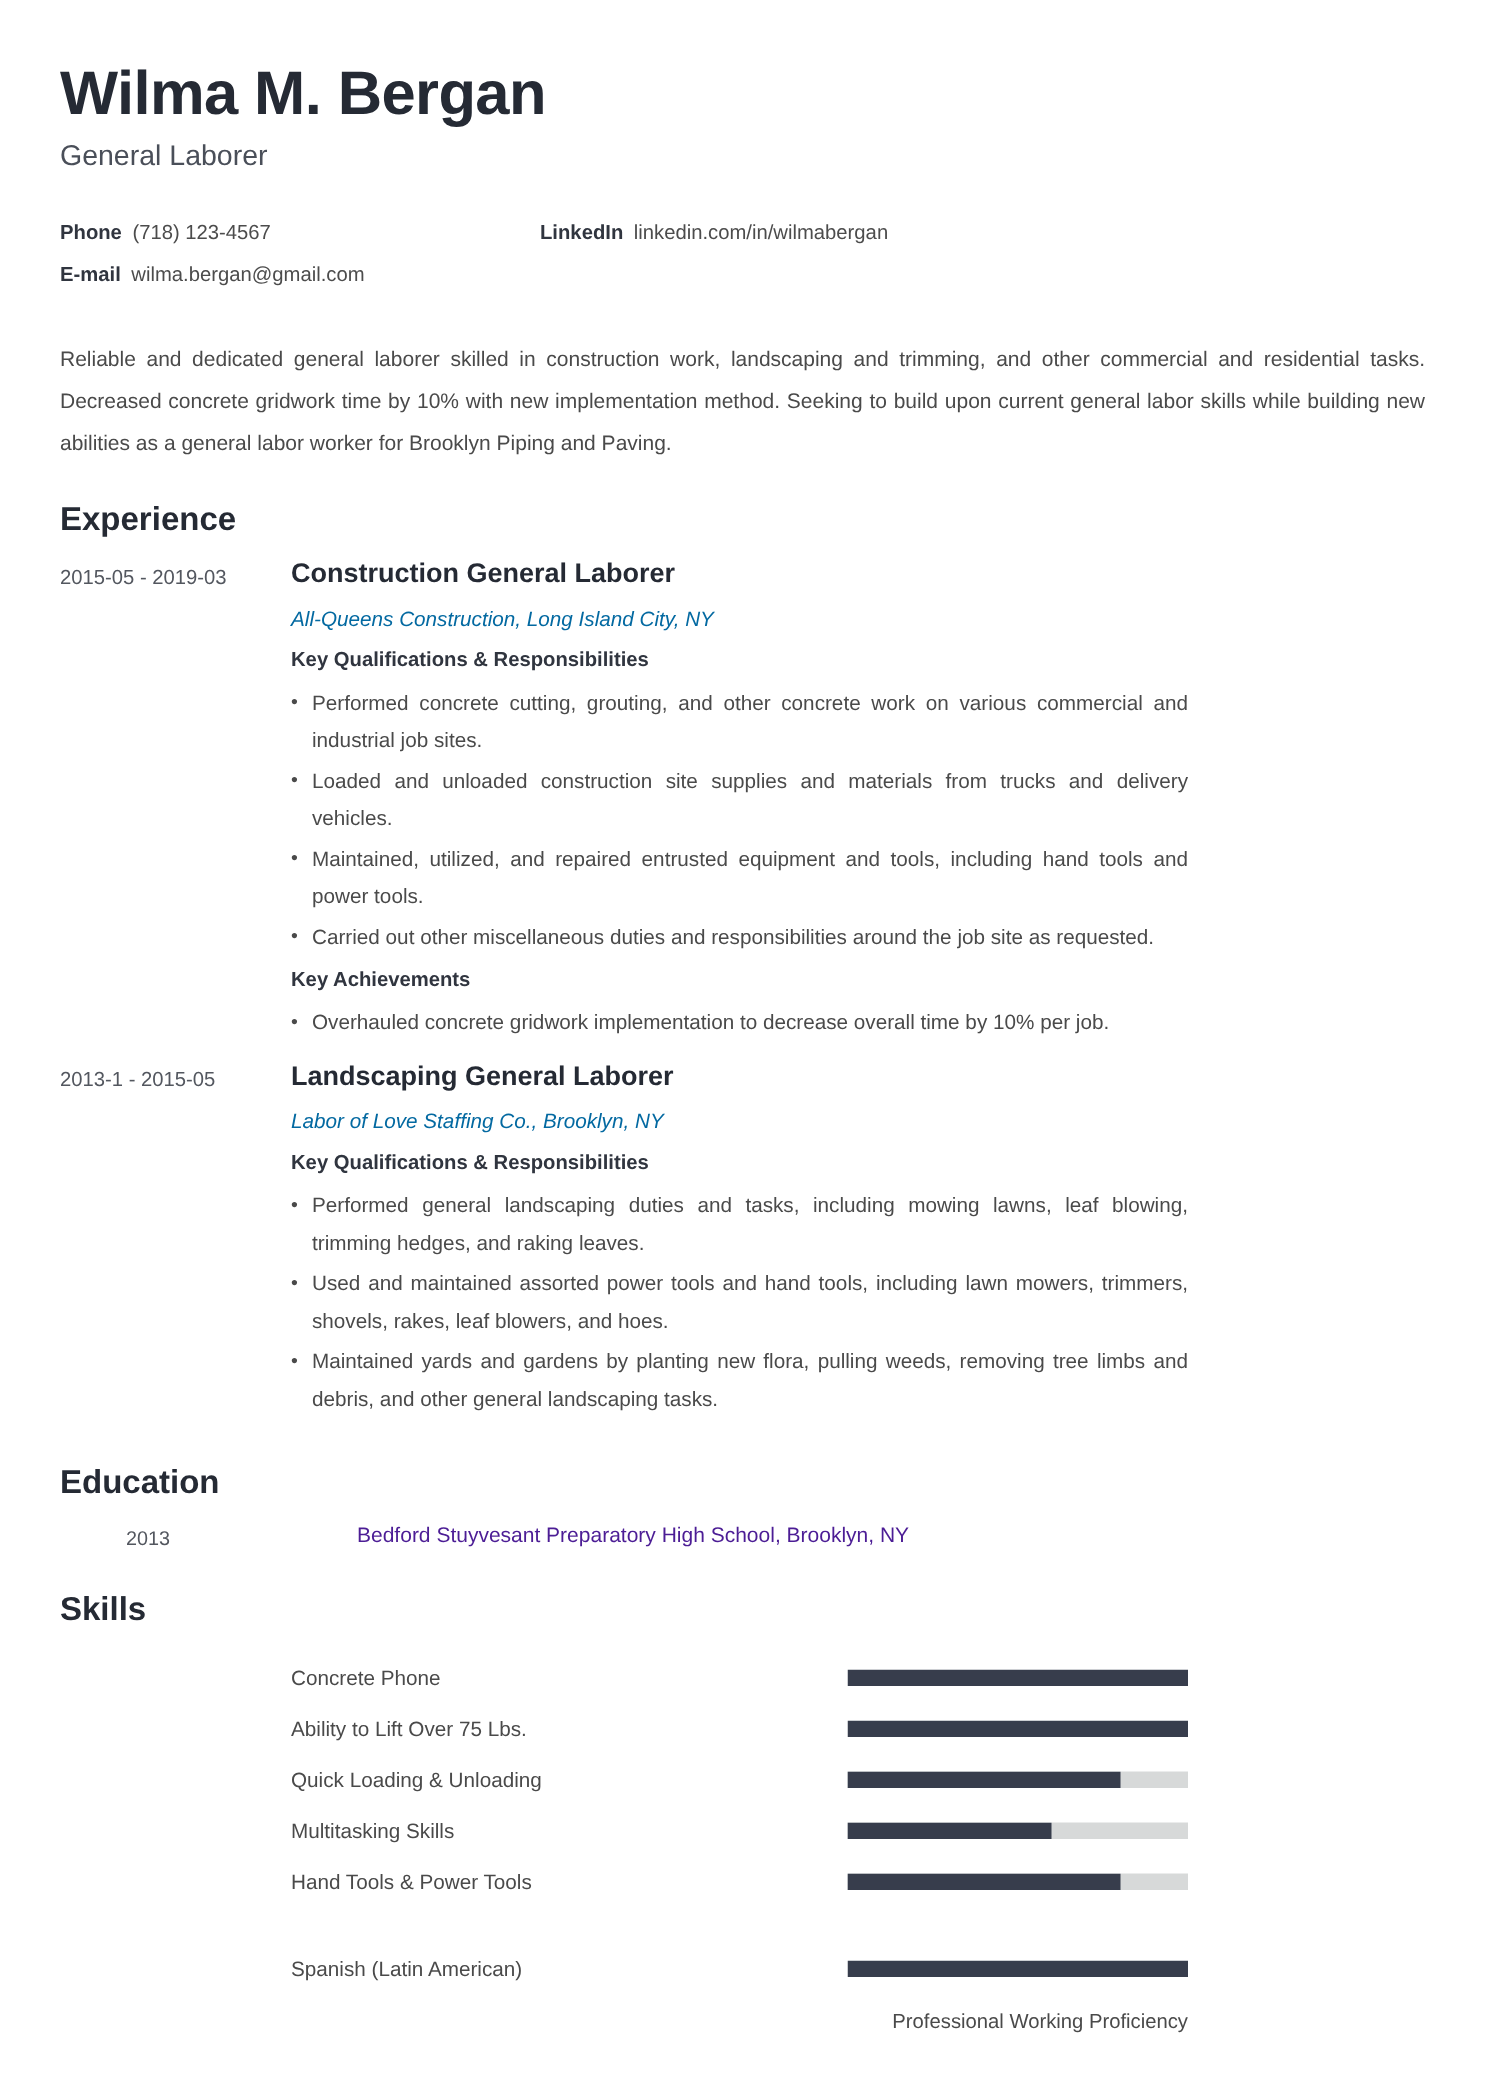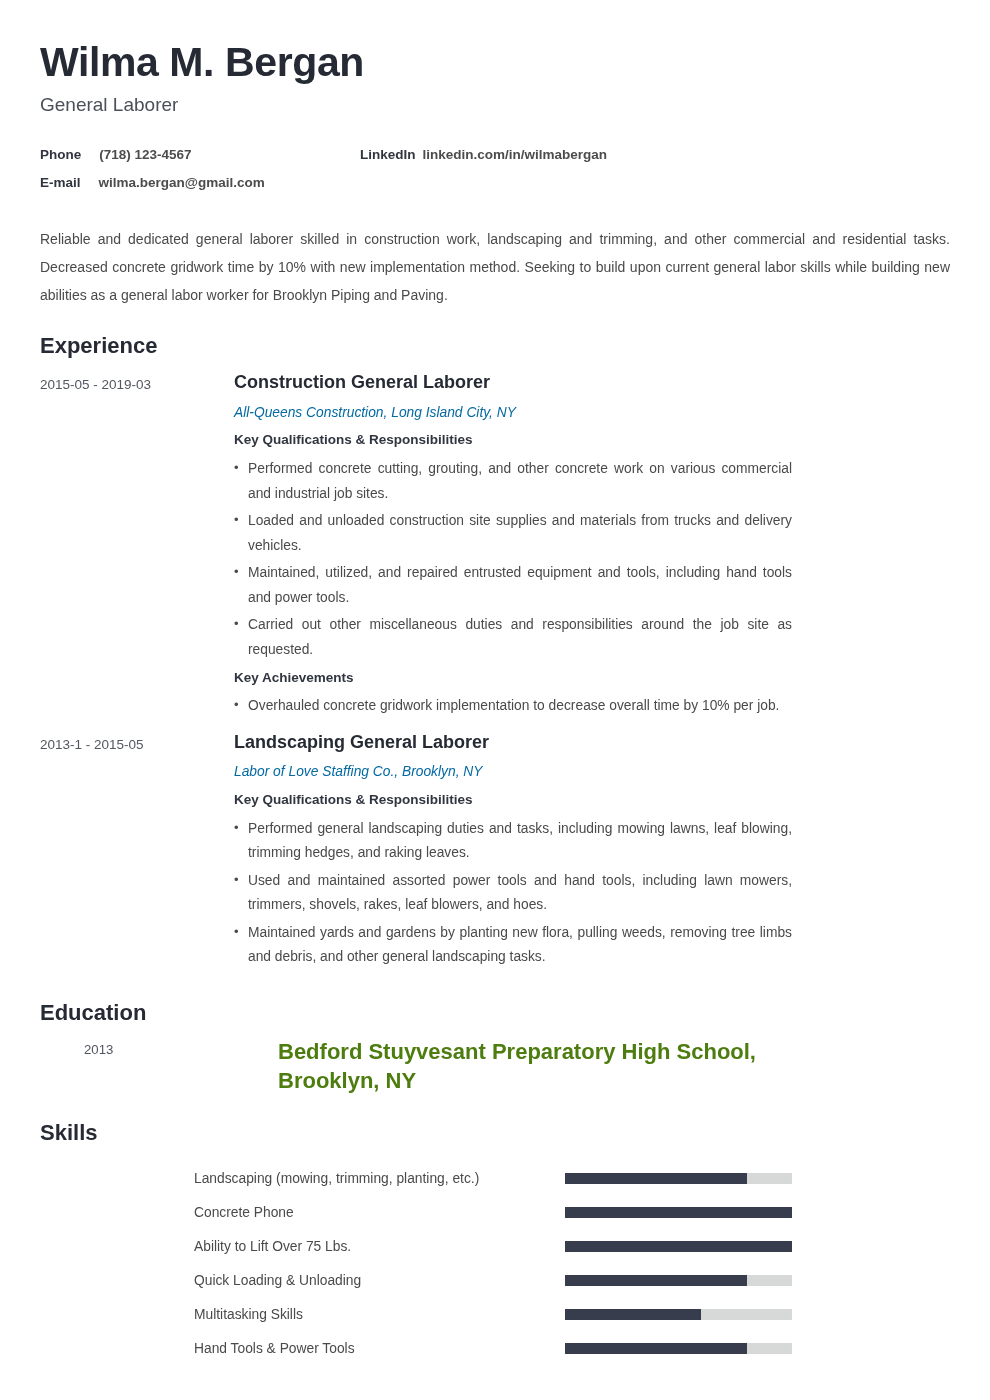--- a/index.html
+++ b/index.html
@@ -46,32 +46,31 @@
   .contact-row {
     display: flex;
     align-items: baseline;
     height: 28px;
   }
   .contact-cell {
     display: flex;
     align-items: baseline;
     font-size: 13.5px;
   }
-  .c-left  { width: 320px; gap: 11px; }
+  .c-left  { width: 320px; }
   .c-right { width: 420px; }
   .contact-label {
     font-weight: bold;
     color: #30353f;
     margin-right: 7px;
     white-space: nowrap;
   }
   .contact-value {
     color: #4c4c4c;
     white-space: nowrap;
-    font-weight: bold;
   }
 
   
   .summary {
     font-size: 14px;
     line-height: 2.0;
     color: #4a4a4a;
     text-align: justify;
     margin: 22px 0 0 0;
     width: 910px;
@@ -84,21 +83,20 @@
     font-weight: bold;
     color: #252a34;
     margin: 0 0 12px 0;
     line-height: 1.2;
   }
 
   .entry {
     display: flex;
     align-items: flex-start;
     margin-bottom: 6px;
-    gap: 40px;
   }
   .entry-date {
     width: 154px;
     flex: 0 0 154px;
     font-size: 13.5px;
     color: #53575f;
     padding-top: 4px;
     line-height: 1.5;
   }
   .entry-body { flex: 1; min-width: 0; }
@@ -143,23 +141,23 @@
     position: absolute;
     left: 0;
     top: -1px;
     color: #4a4a4a;
     font-size: 13px;
   }
 
   .edu-entry { margin-bottom: 2px; margin-left: 44px; }
   .edu-date { padding-top: 2px; font-size: 13.2px; }
   .edu-school {
-    font-size: 22px;
-    font-weight: bold;
-    color: #4d7c0f;
+    font-size: 14px;
+    font-weight: normal;
+    color: #4c1d95;
     line-height: 1.3;
     margin: 0;
   }
 
   
   .rating-list { margin-top: 16px; }
   .rating-row {
     display: flex;
     align-items: center;
     height: 34px;
@@ -278,27 +276,20 @@
       <div class="entry-body">
         <div class="edu-school">Bedford Stuyvesant Preparatory High School, Brooklyn, NY</div>
       </div>
     </div>
   </div>
 
   <div class="section">
     <h2 class="section-title">Skills</h2>
     <div class="rating-list">
 
-      <div class="rating-row">
-        <div class="rating-label"></div>
-        <div class="rating-name">Landscaping (mowing, trimming, planting, etc.)</div>
-        <div class="rating-bar">
-          <div class="rating-fill" style="width: 80%;"></div>
-        </div>
-      </div>
 
       <div class="rating-row">
         <div class="rating-label"></div>
         <div class="rating-name">Concrete Phone</div>
         <div class="rating-bar">
           <div class="rating-fill" style="width: 100%;"></div>
         </div>
       </div>
 
       <div class="rating-row">

